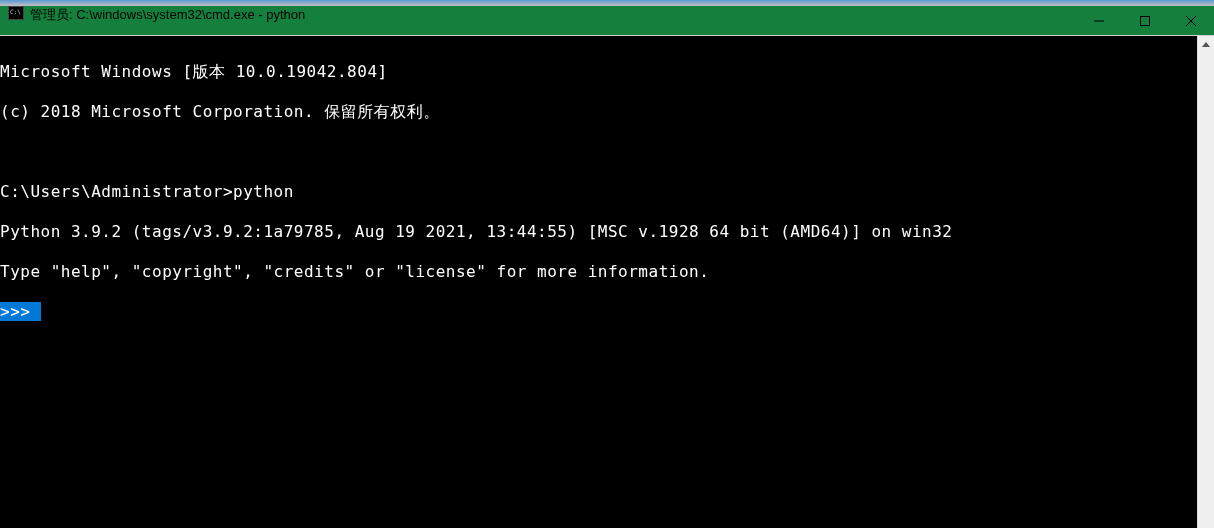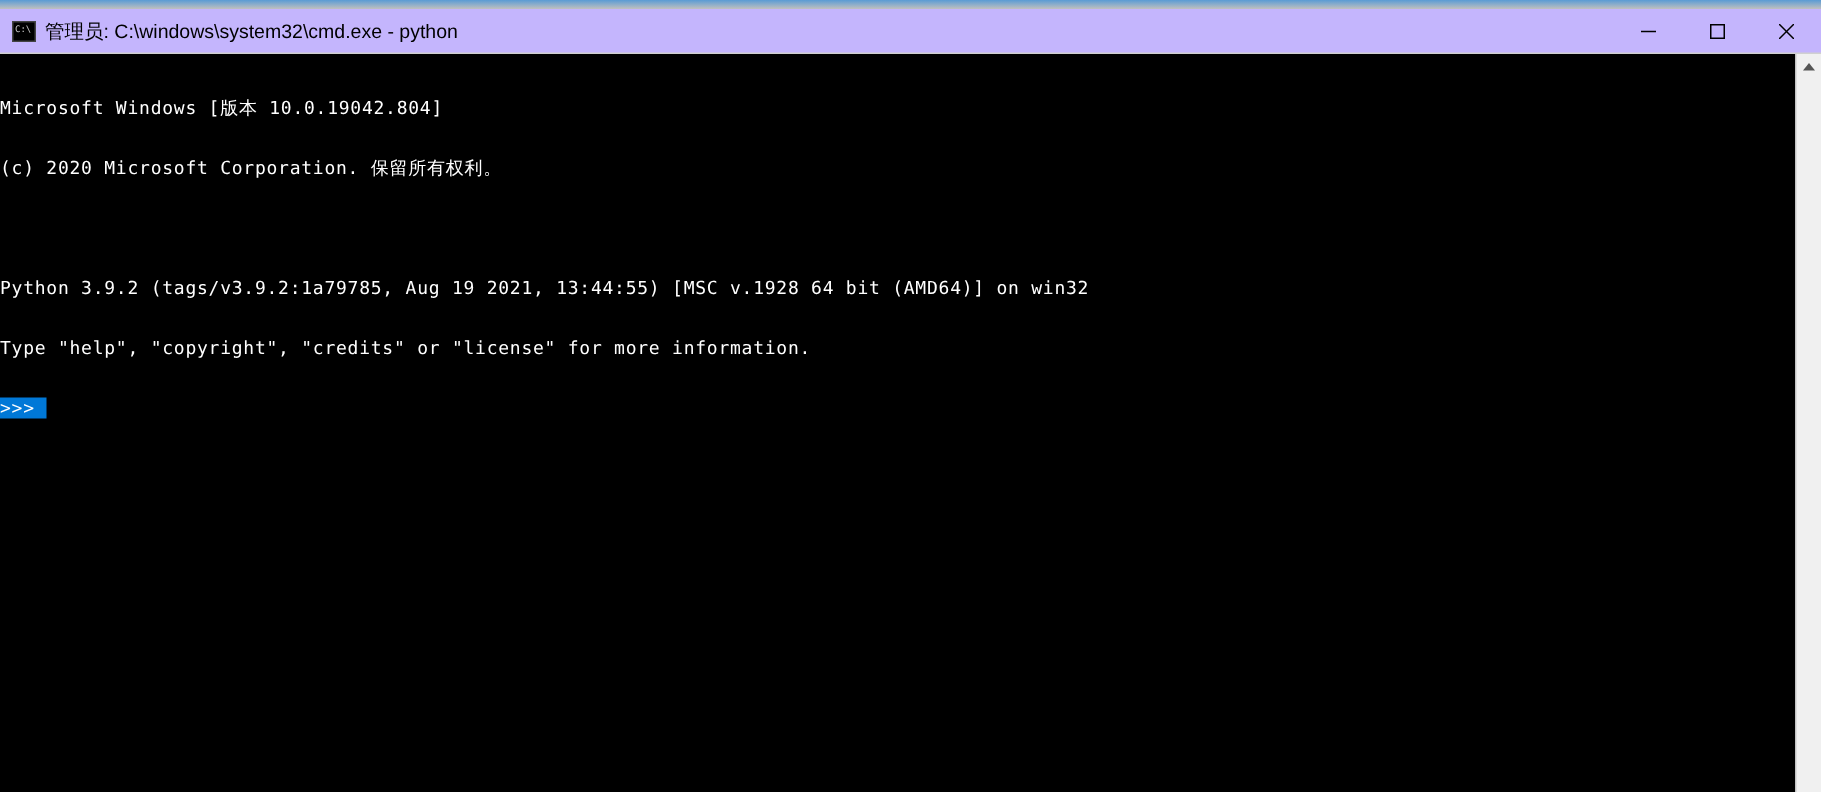--- a/index.html
+++ b/index.html
@@ -13,23 +13,22 @@
       background: #c0c0c0;
       font-family: "Segoe UI", Tahoma, sans-serif;
       overflow: hidden;
     }
     .top-edge {
       height: 6px;
       background: linear-gradient(to bottom, #5a9bd4, #c0c0c0);
     }
     .titlebar {
       height: 30px;
-      background: #c4b5fd;
+      background: #15803d;
       display: flex;
-      align-items: center;
       padding-left: 8px;
       border-bottom: 1px solid #d0d0d0;
     }
     .titlebar-icon {
       width: 16px;
       height: 14px;
       background: #000;
       border: 1px solid #444;
       position: relative;
       margin-right: 6px;
@@ -69,21 +68,21 @@
     }
     .terminal-wrapper {
       display: flex;
       height: calc(100% - 36px);
     }
     .terminal {
       flex: 1;
       background: #000000;
       color: #ffffff;
       font-family: "NSimSun", "SimSun", "Consolas", monospace;
-      font-size: 12px;
+      font-size: 16px;
       line-height: 20px;
       padding: 6px 16px 0 0;
       white-space: pre;
       overflow: hidden;
       letter-spacing: 0.5px;
     }
     .terminal-line {
       min-height: 20px;
     }
     .scrollbar {
@@ -140,22 +139,23 @@
         <line x1="0" y1="0" x2="10" y2="10" stroke="#000" stroke-width="1"></line>
         <line x1="10" y1="0" x2="0" y2="10" stroke="#000" stroke-width="1"></line>
       </svg>
     </div>
   </div>
 </div>
 
 <div class="terminal-wrapper">
   <div class="terminal">
 <div class="terminal-line">Microsoft Windows [版本 10.0.19042.804]</div>
-<div class="terminal-line">(c) 2020 Microsoft Corporation. 保留所有权利。</div>
+<div class="terminal-line">(c) 2018 Microsoft Corporation. 保留所有权利。</div>
 <div class="terminal-line"></div>
+<div class="terminal-line">C:\Users\Administrator&gt;python</div>
 <div class="terminal-line">Python 3.9.2 (tags/v3.9.2:1a79785, Aug 19 2021, 13:44:55) [MSC v.1928 64 bit (AMD64)] on win32</div>
 <div class="terminal-line">Type "help", "copyright", "credits" or "license" for more information.</div>
 <div class="terminal-line"><span class="highlight-blue">&gt;&gt;&gt; </span></div>
   </div>
   <div class="scrollbar">
     <div class="scrollbar-up"></div>
   </div>
 </div>
 
 </body></html>

